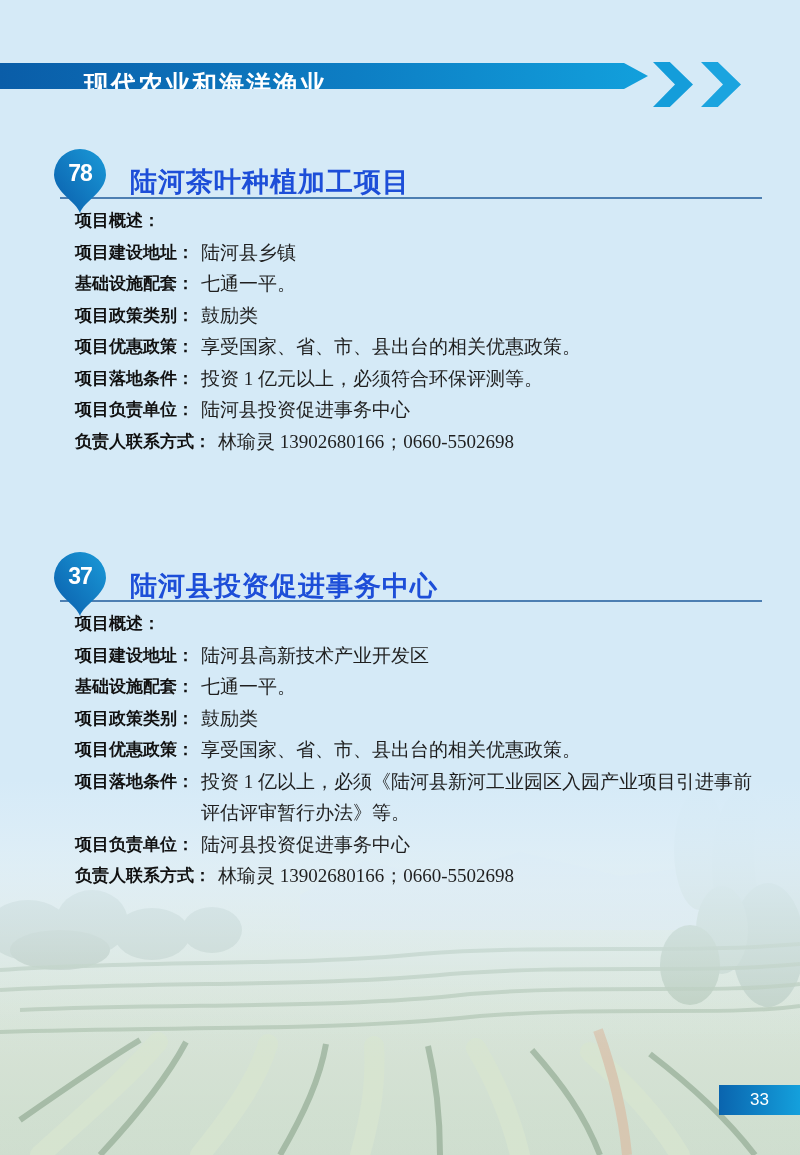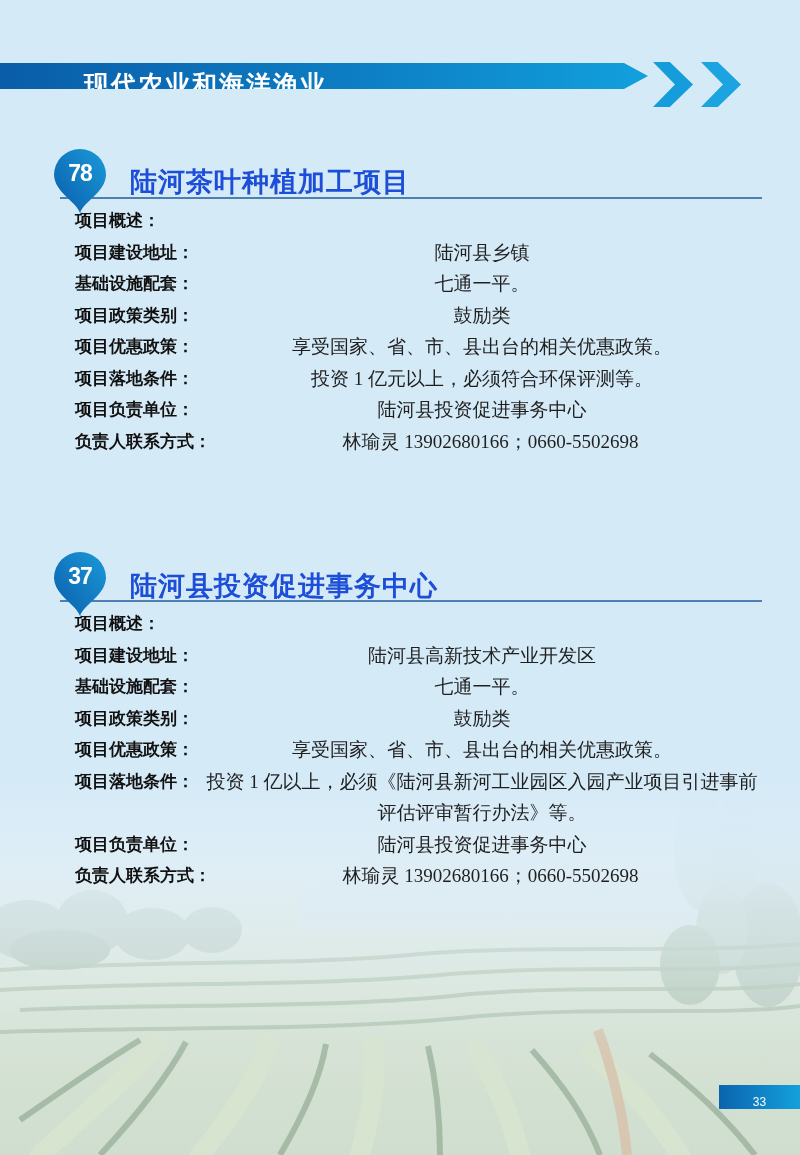--- a/index.html
+++ b/index.html
@@ -36,21 +36,21 @@
   }
   .proj-title{
     position:absolute;margin:12px;z-index:3;
     left:118px;color:#1d4ed8;font-size:27px;font-weight:700;
     font-family:"Liberation Serif",serif;letter-spacing:1px;white-space:nowrap;
   }
   .rule{
     position:absolute;left:60px;width:702px;height:2px;background:#4d7fb2;z-index:2;
   }
   .fields{
-    position:absolute;left:75px;width:688px;z-index:3;text-align:center;
+    position:absolute;left:75px;width:688px;z-index:3;
   }
   .field{display:flex;align-items:flex-start;}
   .lbl{
     flex:0 0 auto;margin-right:7px;
     font-family:"Liberation Sans",sans-serif;font-weight:700;
     font-size:17px;line-height:31.5px;color:#111111;white-space:nowrap;
   }
   .val{
     flex:1 1 auto;
     font-family:"Liberation Serif",serif;
@@ -65,24 +65,24 @@
     background:linear-gradient(180deg,
       #d5eaf7 0%,
       rgba(213,234,247,0.85) 12%,
       rgba(213,234,247,0.45) 35%,
       rgba(213,234,247,0.12) 58%,
       rgba(213,234,247,0) 75%);
   }
 
   
   .pagenum{
-    position:absolute;left:719px;top:1085px;width:81px;height:24px;z-index:4;
+    position:absolute;left:719px;top:1085px;width:81px;height:30px;z-index:4;
     background:linear-gradient(90deg,#0a64ae 0%,#14a0dc 100%);
-    color:#ffffff;font-size:12px;font-family:"Liberation Sans",sans-serif;
-    display:flex;align-items:flex-end;justify-content:center;
+    color:#ffffff;font-size:17px;font-family:"Liberation Sans",sans-serif;
+    display:flex;align-items:center;justify-content:center;
   }
 </style>
 </head>
 <body>
 
 <div class="banner">
   <span class="banner-title">现代农业和海洋渔业</span>
 </div>
 <span class="chev chev1"></span>
 <span class="chev chev2"></span>

